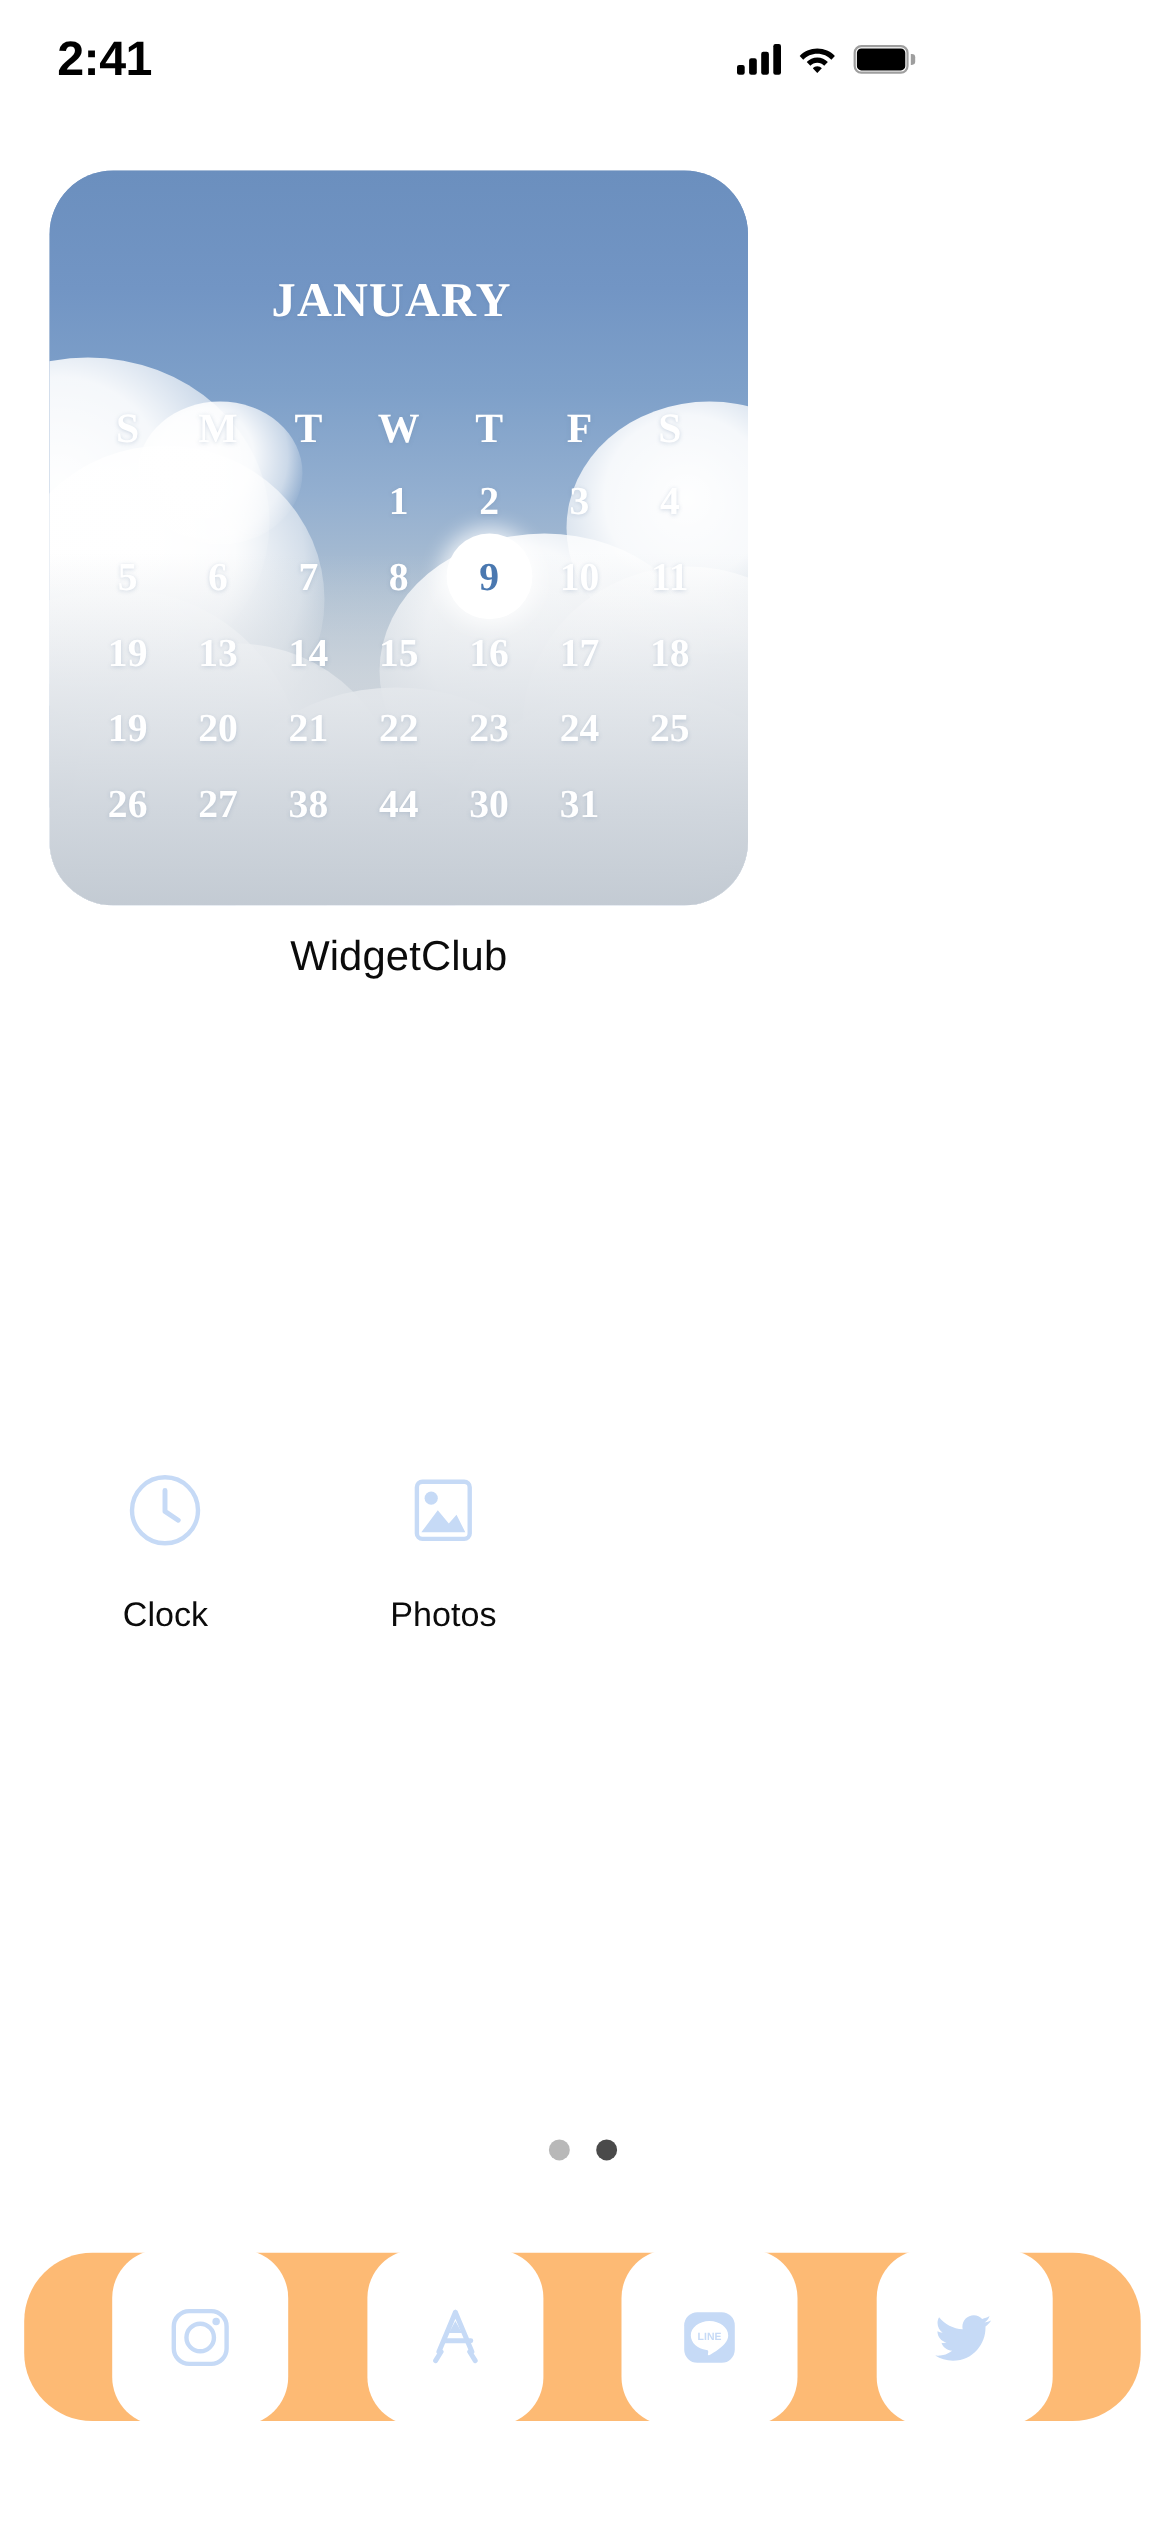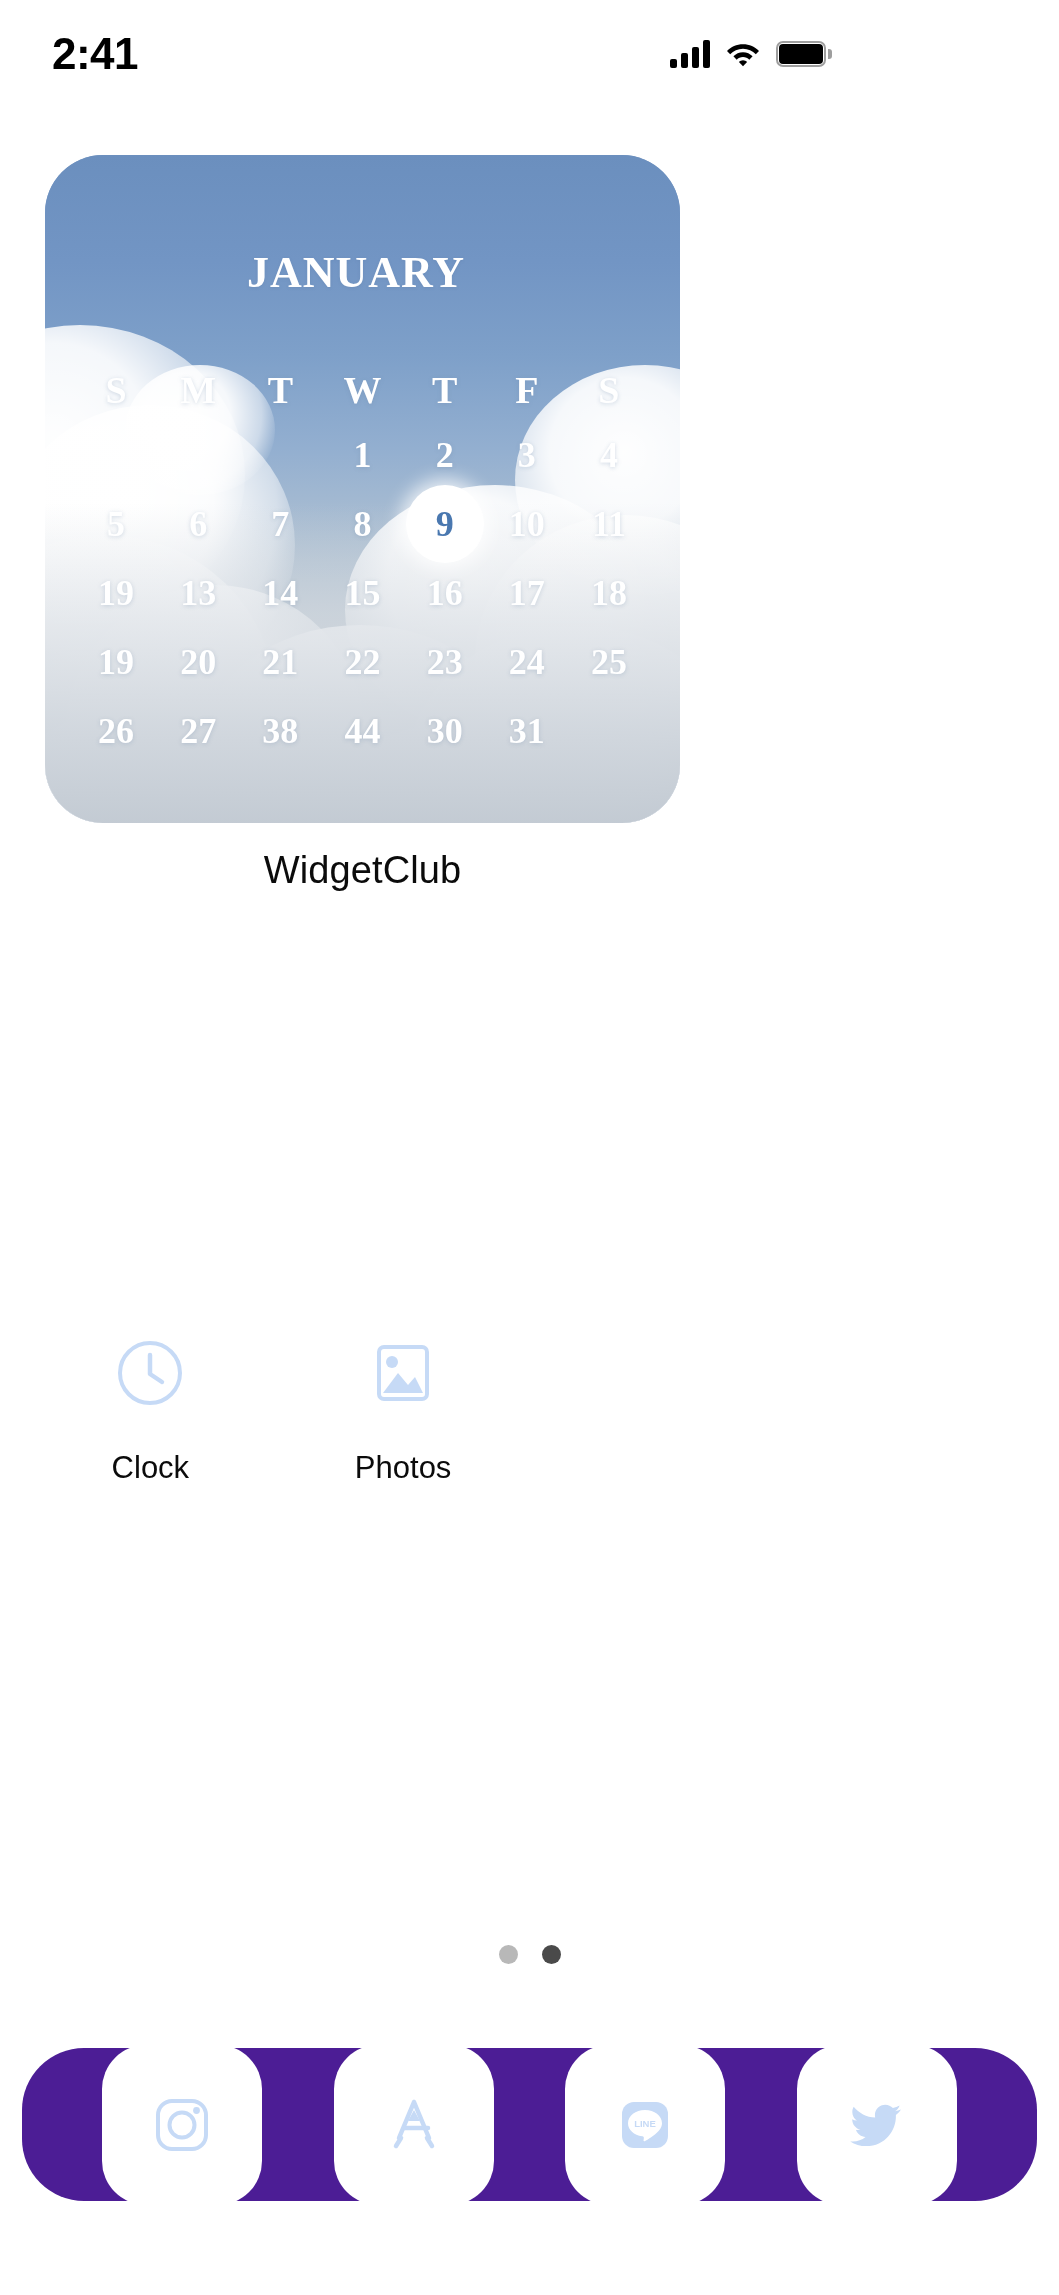--- a/index.html
+++ b/index.html
@@ -153,21 +153,21 @@
     position:absolute; left:0; top:1945px; width:1059px;
     display:flex; justify-content:center; gap:24px;
   }
   .dot { width:19px; height:19px; border-radius:50%; background:#b8b8b8; }
   .dot.active { background:#4a4a4a; }
 
   
   .dock {
     position:absolute; left:22px; top:2048px;
     width:1015px; height:153px;
-    background:#4c1d95; border-radius:62px;
+    background:#fdba74; border-radius:62px;
     display:flex; align-items:center; justify-content:space-around;
     padding:0 44px;
   }
   .dock-tile {
     width:160px; height:160px; border-radius:44px;
     background:#ffffff;
     display:flex; align-items:center; justify-content:center;
   }
   .dock-tile svg { display:block; }
 </style>

